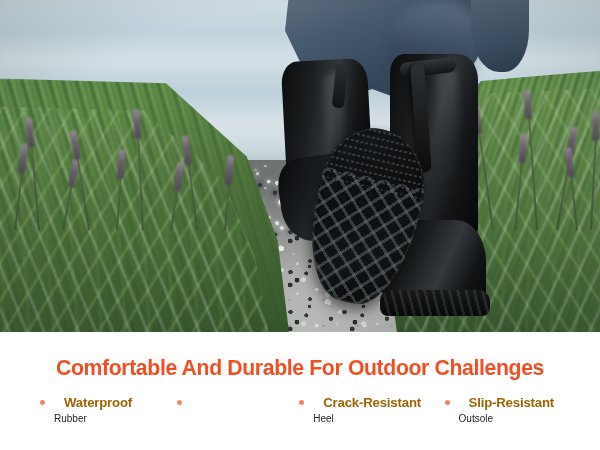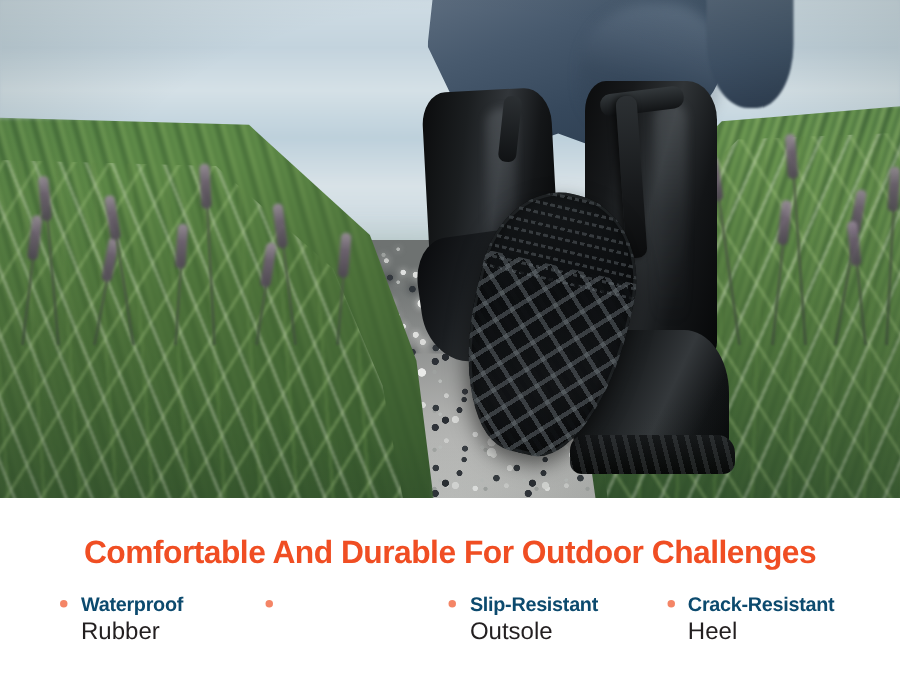--- a/index.html
+++ b/index.html
@@ -400,28 +400,29 @@
     height: 5px;
     border-radius: 50%;
     background: #f48566;
   }
   .feature-title {
     display: block;
     font-family: "Liberation Sans", sans-serif;
     font-size: 13.2px;
     font-weight: 700;
     line-height: 1.18;
-    color: #0c4a6e;
+    color: #a16207;
     letter-spacing: -0.18px;
     white-space: nowrap;
+    margin-left: 10px;
   }
   .feature-sub {
     display: block;
     font-family: "Liberation Sans", sans-serif;
-    font-size: 16px;
+    font-size: 10px;
     font-weight: 400;
     line-height: 1.3;
     color: #231f20;
     padding-top: 2px;
     white-space: nowrap;
   }
 </style>
 </head>
 <body>
 
@@ -501,25 +502,25 @@
         <span class="feature-title">Waterproof</span>
         <span class="feature-sub">Rubber</span>
       </li>
 
       <li class="feature">
         <span class="bullet"></span>
       </li>
 
       <li class="feature">
         <span class="bullet"></span>
+        <span class="feature-title">Crack-Resistant</span>
+        <span class="feature-sub">Heel</span>
+      </li>
+
+      <li class="feature">
+        <span class="bullet"></span>
         <span class="feature-title">Slip-Resistant</span>
         <span class="feature-sub">Outsole</span>
       </li>
 
-      <li class="feature">
-        <span class="bullet"></span>
-        <span class="feature-title">Crack-Resistant</span>
-        <span class="feature-sub">Heel</span>
-      </li>
-
     </ul>
   </div>
 </div>
 
 </body></html>

